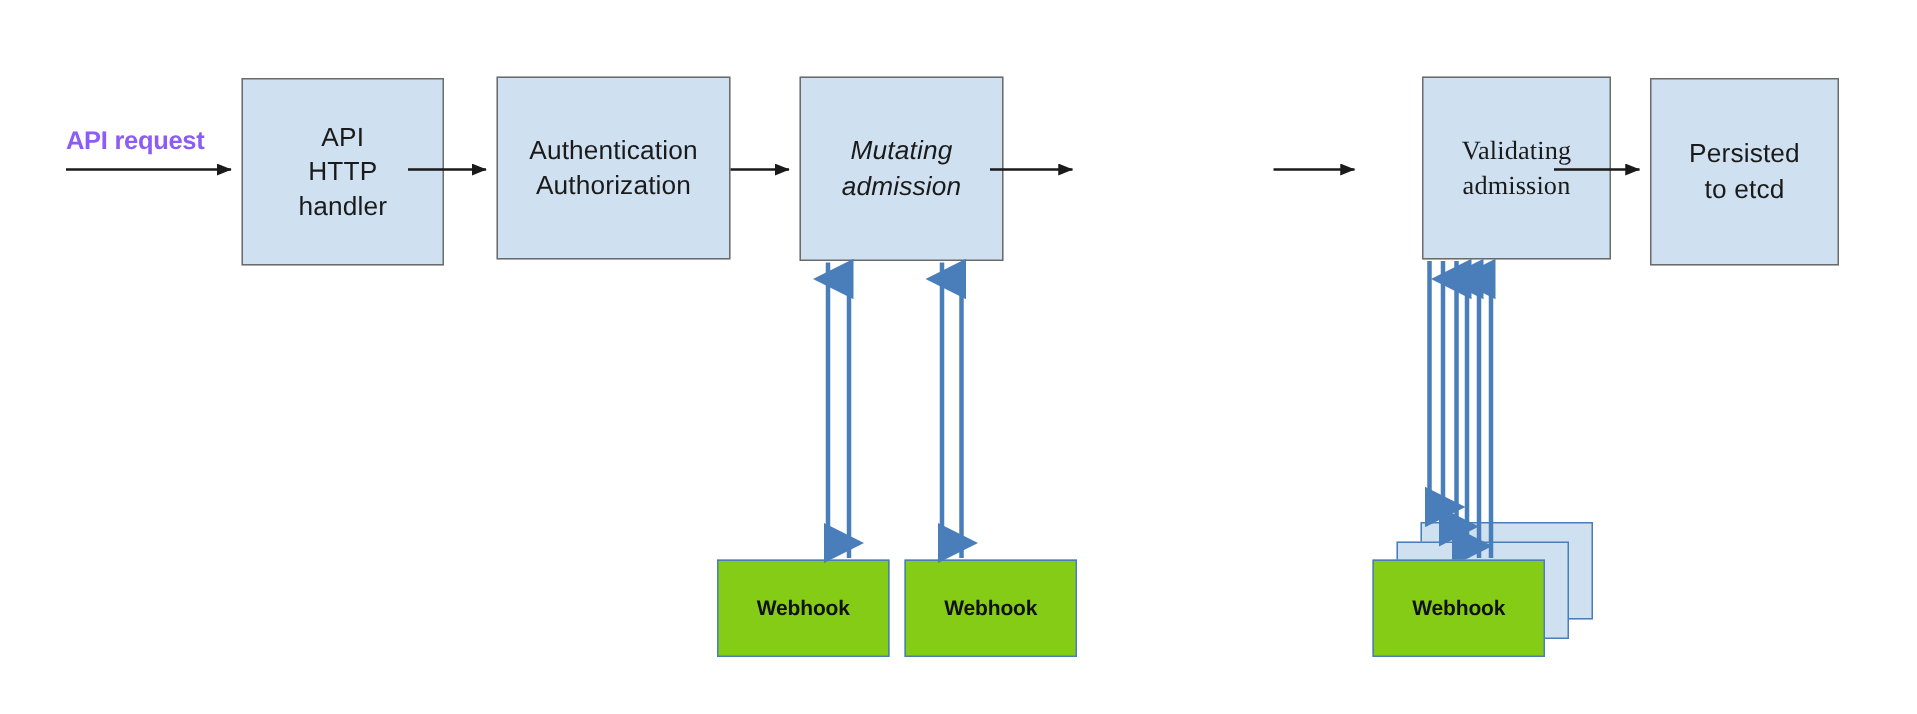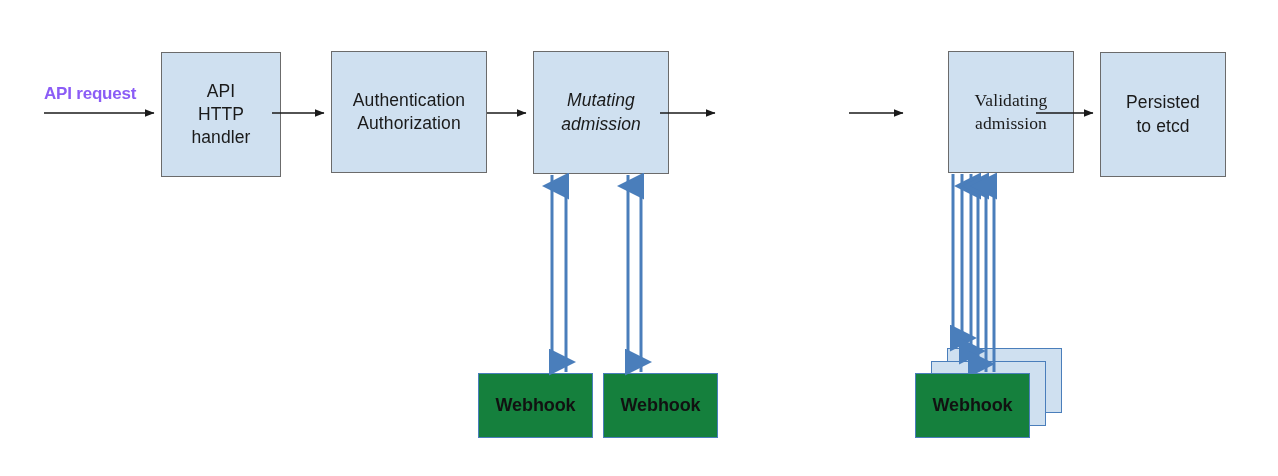--- a/index.html
+++ b/index.html
@@ -31,22 +31,22 @@
     justify-content: center;
     text-align: center;
     color: #1a1a1a;
     font-size: 17.5px;
     line-height: 1.32;
     letter-spacing: 0.1px;
     white-space: pre-line;
   }
   .webhook {
     border: 1.8px solid #4a7ebb;
-    background: #15803d;
-    font-size: 18px;
+    background: #84cc16;
+    font-size: 14px;
     font-weight: 600;
     letter-spacing: -0.1px;
     color: #111111;
   }
   .webhook-stack-back {
     border: 1.8px solid #4a7ebb;
     background: #cfe0f0;
   }
   .req-label {
     position: absolute;
@@ -66,21 +66,21 @@
     pointer-events: none;
   }
 </style>
 </head>
 <body>
 
 <div id="canvas">
 
   <div class="req-label" style="left:44px; top:84px;">API request</div>
 
-  <div class="node" style="left:161px; top:52px; width:120px; height:125px;">API
+  <div class="node" style="left:161px; top:52px; width:135px; height:125px;">API
 HTTP
 handler</div>
 
   <div class="node" style="left:331px; top:51px; width:156px; height:122px;">Authentication
 Authorization</div>
 
   <div class="node" style="left:533px; top:51px; width:136px; height:123px;font-style:italic;">Mutating
 admission</div>
 
 

